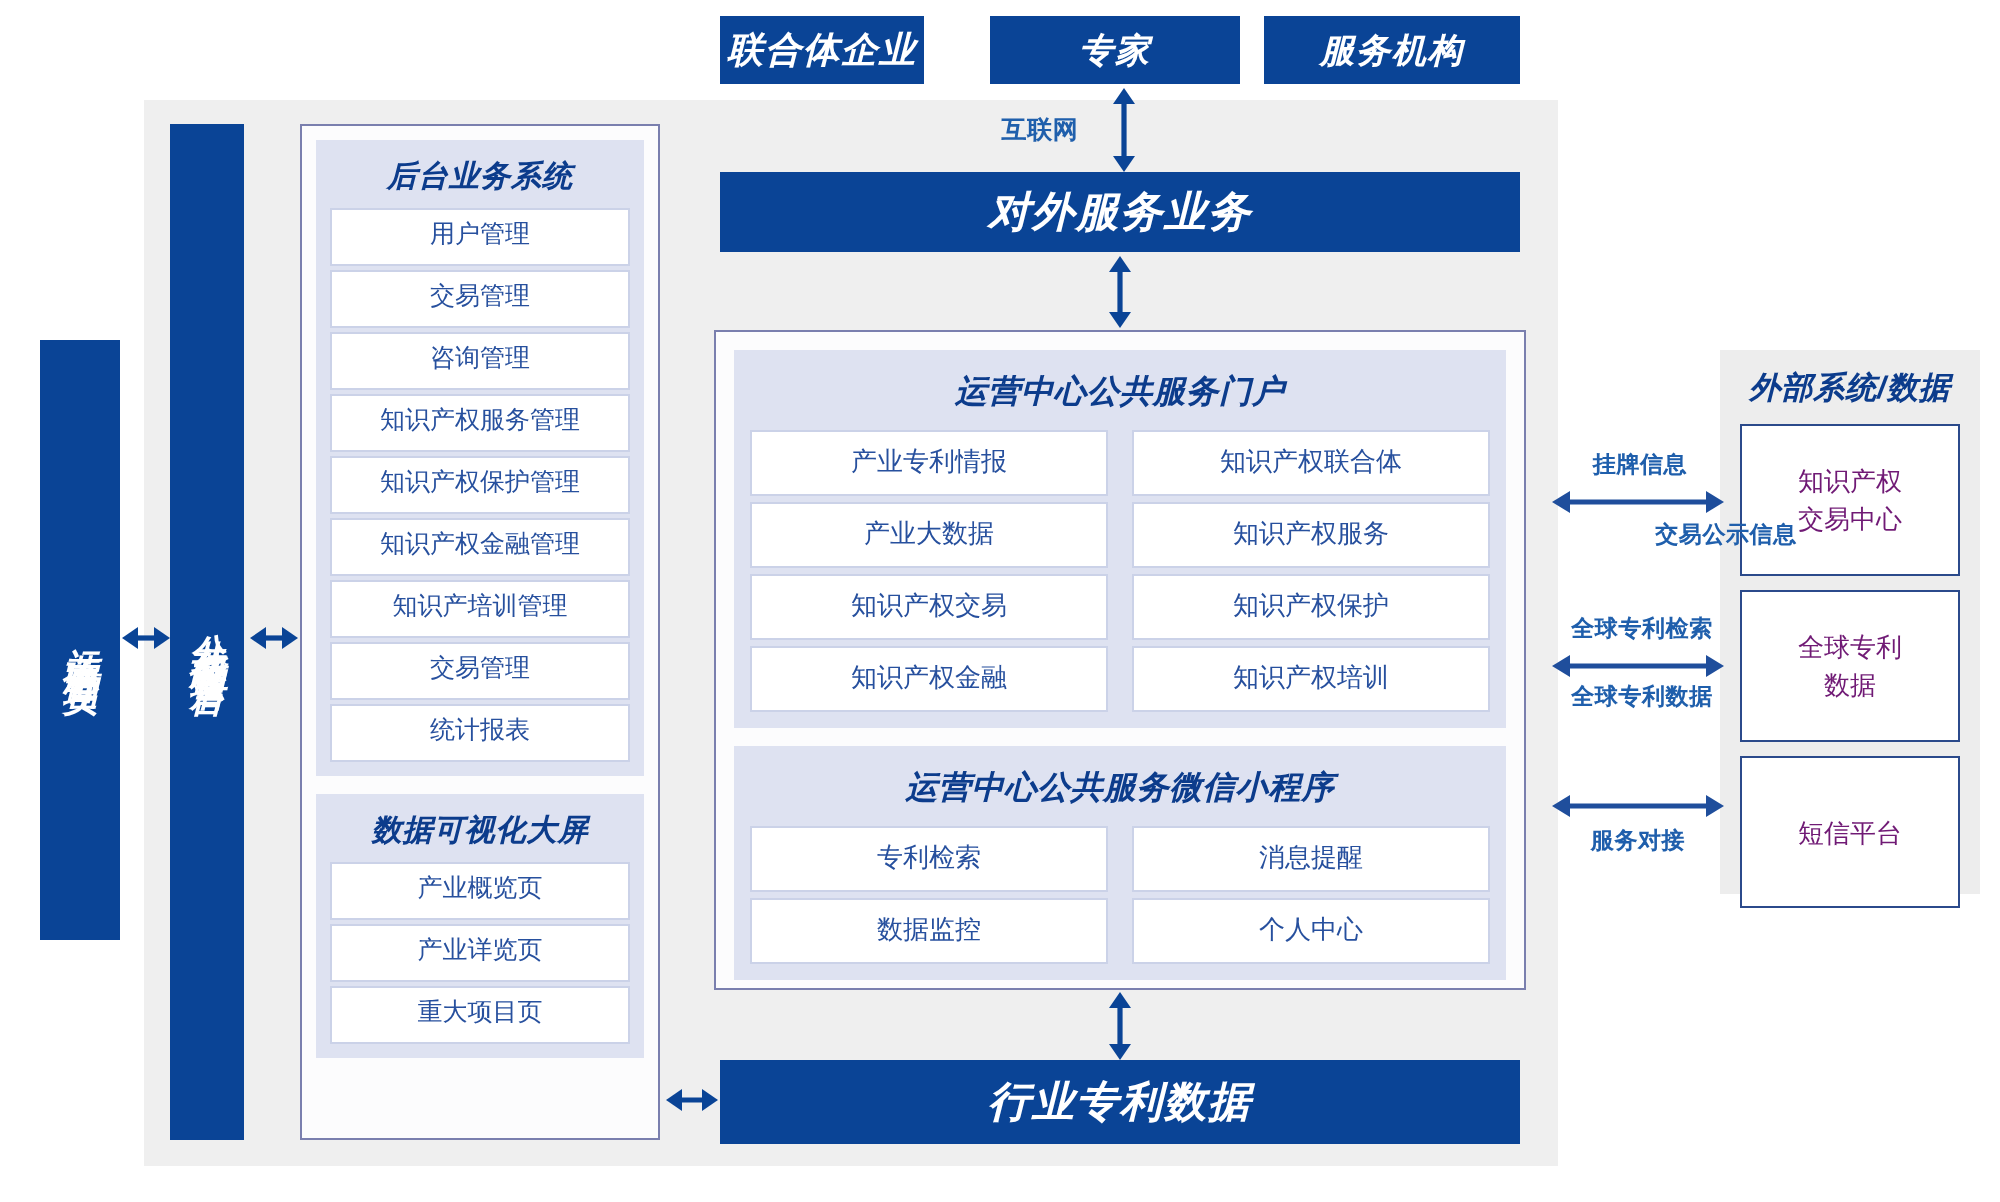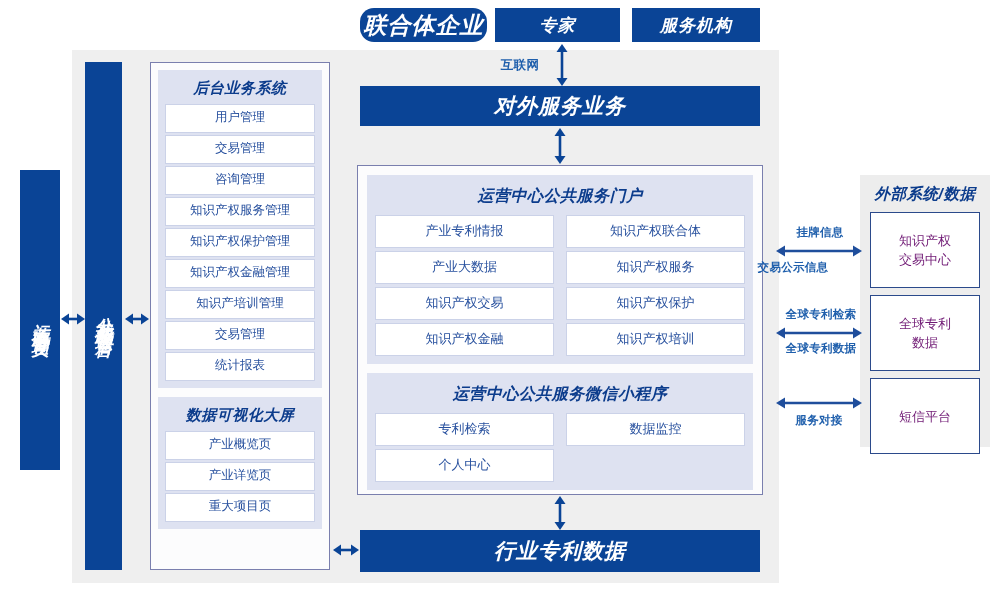--- a/index.html
+++ b/index.html
@@ -74,21 +74,21 @@
     color:#1F5FAC;font-size:11.5px;font-weight:bold;white-space:nowrap;
     text-align:center;letter-spacing:.3px;
   }
   .arrow-svg{display:block;}
 </style>
 </head>
 <body>
 
 <div class="abs" id="outer-frame"></div>
 
-<div class="abs bluebar" style="left:360px;top:8px;width:127px;height:34px;font-size:23px;border-radius:14px;">
+<div class="abs bluebar" style="left:360px;top:8px;width:102px;height:34px;font-size:18px;">
   <span>联合体企业</span>
 </div>
 <div class="abs bluebar" style="left:495px;top:8px;width:125px;height:34px;font-size:17px;">
   <span>专家</span>
 </div>
 <div class="abs bluebar" style="left:632px;top:8px;width:128px;height:34px;font-size:17px;">
   <span>服务机构</span>
 </div>
 
 <div class="abs" style="left:554px;top:44px;width:16px;height:42px;">
@@ -181,20 +181,21 @@
       <div class="citem">知识产权保护</div>
       <div class="citem">知识产权金融</div>
       <div class="citem">知识产权培训</div>
     </div>
   </div>
 
   <div class="center-group" style="margin-top:9px;">
     <div class="center-title">运营中心公共服务微信小程序</div>
     <div class="grid2">
       <div class="citem">专利检索</div>
+      <div class="citem">消息提醒</div>
       <div class="citem">数据监控</div>
       <div class="citem">个人中心</div>
     </div>
   </div>
 </div>
 
 <div class="abs" style="left:552px;top:496px;width:16px;height:34px;">
   <svg class="arrow-svg" width="16" height="34" viewBox="0 0 16 34">
     <line x1="8" y1="6" x2="8" y2="28" stroke="#0A4496" stroke-width="2.6"></line>
     <polygon points="8,0 2.5,8 13.5,8" fill="#0A4496"></polygon>
@@ -222,21 +223,21 @@
 </div>
 
 <div class="abs clabel" style="left:780px;top:225px;width:80px;">挂牌信息</div>
 <div class="abs" style="left:776px;top:243px;width:86px;height:16px;">
   <svg class="arrow-svg" width="86" height="16" viewBox="0 0 86 16">
     <line x1="5" y1="8" x2="81" y2="8" stroke="#1F4E9C" stroke-width="2.4"></line>
     <polygon points="0,8 9,2.5 9,13.5" fill="#1F4E9C"></polygon>
     <polygon points="86,8 77,2.5 77,13.5" fill="#1F4E9C"></polygon>
   </svg>
 </div>
-<div class="abs clabel" style="left:747px;top:260px;width:92px;">交易公示信息</div>
+<div class="abs clabel" style="left:817px;top:260px;width:92px;">交易公示信息</div>
 
 <div class="abs clabel" style="left:775px;top:307px;width:92px;">全球专利检索</div>
 <div class="abs" style="left:776px;top:325px;width:86px;height:16px;">
   <svg class="arrow-svg" width="86" height="16" viewBox="0 0 86 16">
     <line x1="5" y1="8" x2="81" y2="8" stroke="#1F4E9C" stroke-width="2.4"></line>
     <polygon points="0,8 9,2.5 9,13.5" fill="#1F4E9C"></polygon>
     <polygon points="86,8 77,2.5 77,13.5" fill="#1F4E9C"></polygon>
   </svg>
 </div>
 <div class="abs clabel" style="left:775px;top:341px;width:92px;">全球专利数据</div>

